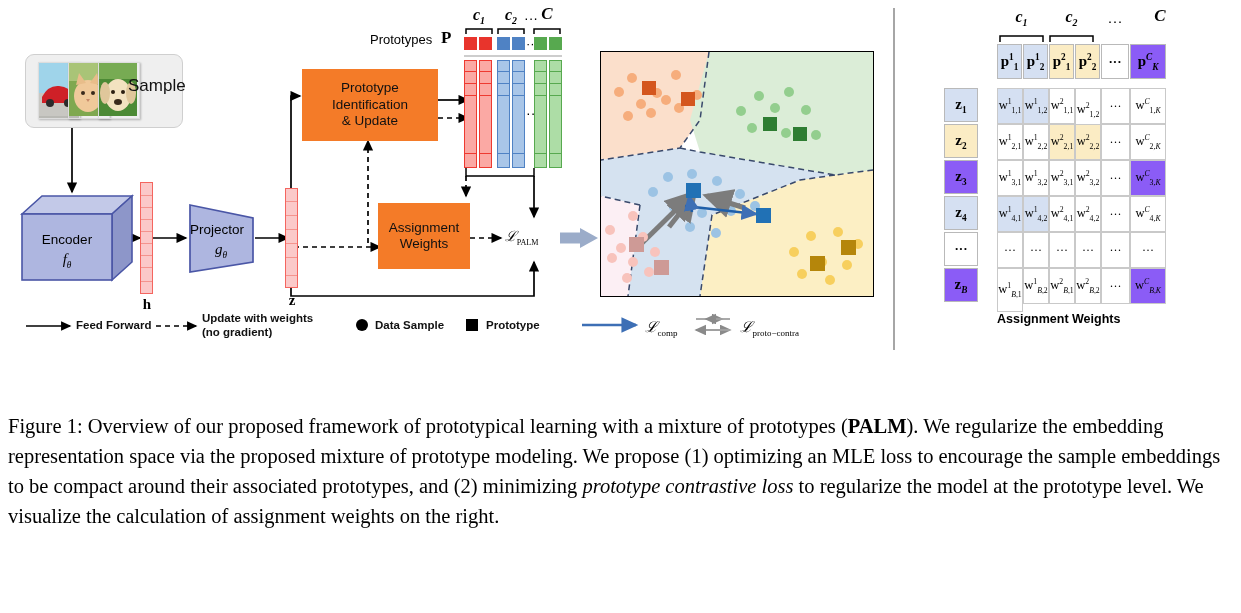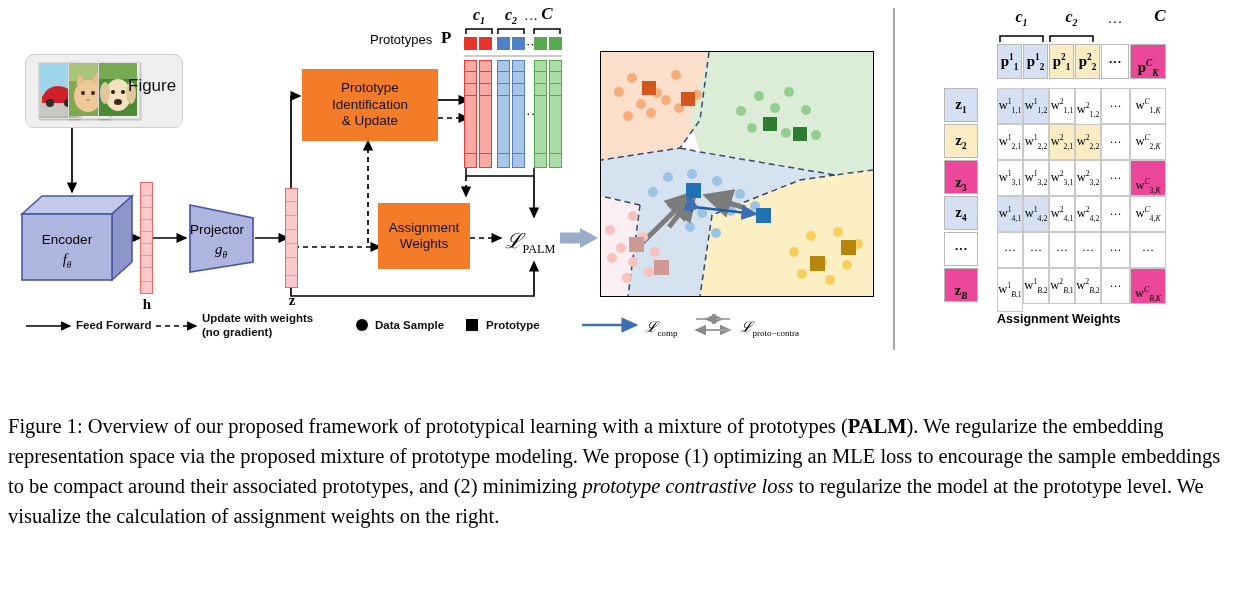--- a/index.html
+++ b/index.html
@@ -30,21 +30,21 @@
   .psq{box-sizing:border-box;}
   .cls-lab{font-size:16px;font-weight:bold;font-style:italic;font-family:"Liberation Serif",serif;}
 
   
   .leg-txt{font-size:11.5px;font-weight:bold;color:#111;line-height:1.18;}
 
   
   .cell{box-sizing:border-box;border:1px solid #c9c9c9;display:flex;align-items:center;justify-content:center;font-family:"Liberation Serif",serif;font-size:12.5px;background:#fff;}
   .hcell{box-sizing:border-box;border:1px solid #b9b9b9;display:flex;align-items:center;justify-content:center;font-family:"Liberation Serif",serif;font-size:15px;font-weight:bold;background:#fff;}
   .rcell{box-sizing:border-box;border:1px solid #b9b9b9;display:flex;align-items:center;justify-content:center;font-family:"Liberation Serif",serif;font-size:15px;font-weight:bold;background:#fff;}
-  .bl{background:#d5e0f2;} .yl{background:#fbecc4;} .pk{background:#ec4899;align-items:flex-end;}
+  .bl{background:#d5e0f2;} .yl{background:#fbecc4;} .pk{background:#8b5cf6;}
   .aw-title{font-size:12.5px;font-weight:bold;}
 
   
   .caption{position:absolute;left:8px;top:412px;width:1228px;font-family:"Liberation Serif",serif;font-size:20.5px;line-height:1.46;color:#000;text-align:left;}
   sub{font-size:.62em;} sup{font-size:.62em;}
   .bold{font-weight:bold;} .ital{font-style:italic;}
 </style>
 </head>
 <body>
 
@@ -255,21 +255,21 @@
         <rect width="38" height="53" fill="#4c8a35"></rect>
         <rect y="0" width="38" height="16" fill="#77ab53"></rect>
         <ellipse cx="19" cy="32" rx="13" ry="16" fill="#f3e2c0"></ellipse>
         <ellipse cx="6" cy="30" rx="5" ry="11" fill="#e0c79b"></ellipse>
           <ellipse cx="32" cy="30" rx="5" ry="11" fill="#e0c79b"></ellipse>
         <circle cx="14" cy="29" r="2" fill="#2b1e10"></circle>
           <circle cx="24" cy="29" r="2" fill="#2b1e10"></circle>
         <ellipse cx="19" cy="39" rx="4" ry="3" fill="#3a2a1c"></ellipse>
       </svg>
     </div>
-    <div class="abs input-label">Figure</div>
+    <div class="abs input-label">Sample</div>
 
     <div class="abs" style="left:22px;top:232px;width:90px;text-align:center;font-size:13.5px;">Encoder</div>
     <div class="abs math" style="left:22px;top:251px;width:90px;text-align:center;font-size:15px;">f<sub>θ</sub></div>
 
     <div class="abs vec" style="left:140px;top:182px;width:13px;height:112px;">
       <div class="vseg" style="top:12px;"></div>
         <div class="vseg" style="top:24px;"></div>
       <div class="vseg" style="top:36px;"></div>
         <div class="vseg" style="top:48px;"></div>
       <div class="vseg" style="top:60px;"></div>
@@ -292,21 +292,21 @@
     </div>
     <div class="abs serif" style="left:281px;top:292px;width:22px;text-align:center;font-size:15px;font-weight:bold;">z</div>
 
     <div class="abs obox" style="left:302px;top:69px;width:136px;height:72px;">
       <span>Prototype<br>Identification<br>&amp; Update</span>
     </div>
     <div class="abs obox" style="left:378px;top:203px;width:92px;height:66px;">
       <span>Assignment<br>Weights</span>
     </div>
 
-    <div class="abs serif" style="left:505px;top:226px;font-size:21px;">
+    <div class="abs serif" style="left:505px;top:226px;font-size:14px;">
       <span style="font-style:italic;">ℒ</span><sub style="font-size:.58em;">PALM</sub>
     </div>
 
     <div class="abs" style="left:370px;top:32px;font-size:13px;">Prototypes</div>
     <div class="abs serif" style="left:441px;top:28px;font-size:17px;font-weight:bold;">P</div>
 
     <div class="abs cls-lab" style="left:466px;top:6px;width:26px;text-align:center;">c<sub>1</sub></div>
     <div class="abs cls-lab" style="left:498px;top:6px;width:26px;text-align:center;">c<sub>2</sub></div>
     <div class="abs" style="left:524px;top:10px;width:14px;text-align:center;font-size:14px;">···</div>
     <div class="abs cls-lab" style="left:534px;top:4px;width:26px;text-align:center;font-size:17px;">C</div>

